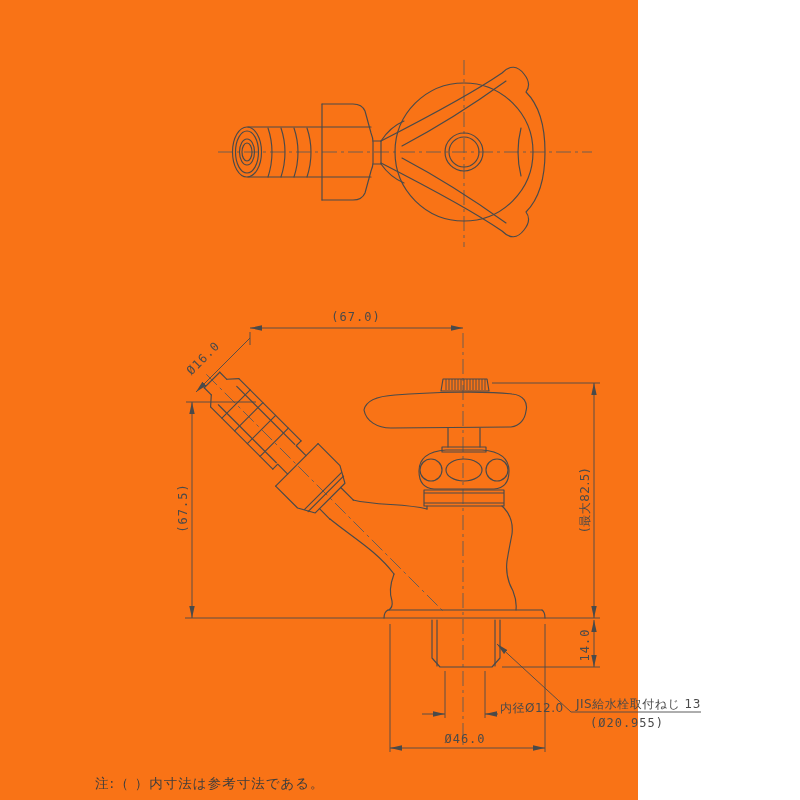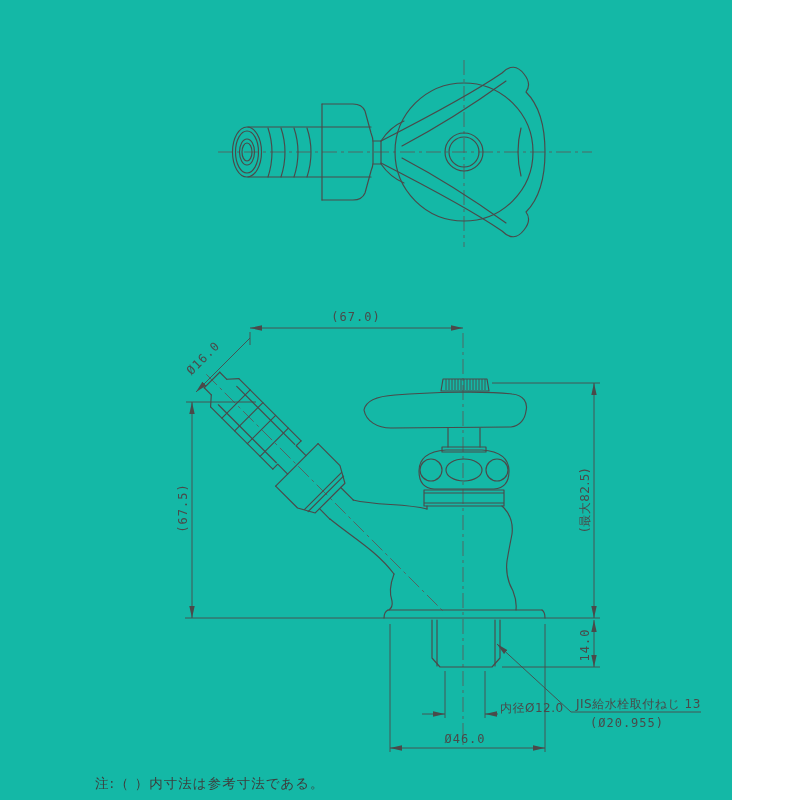--- a/index.html
+++ b/index.html
@@ -2,21 +2,21 @@
 <html><head>
 <meta charset="utf-8">
 <style>
   html, body {
     margin: 0; padding: 0;
     width: 800px; height: 800px;
     background: #ffffff;
     font-family: "DejaVu Sans", sans-serif;
     overflow: hidden;
   }
-  .page { position: relative; width: 732px; height: 800px; background: #14b8a6; }
+  .page { position: relative; width: 638px; height: 800px; background: #f97316; }
   svg { display: block; }
   .ol   { fill: none; stroke: #4a4a4a; stroke-width: 1.15; stroke-linecap: round; stroke-linejoin: round; }
   .thin { fill: none; stroke: #4a4a4a; stroke-width: 0.9; }
   .cl   { fill: none; stroke: #5a5a5a; stroke-width: 0.85; stroke-dasharray: 15 4 3 4; }
   .dim  { fill: none; stroke: #4a4a4a; stroke-width: 0.9; }
   text.dt {
     font-family: "DejaVu Sans Mono", "DejaVu Sans", monospace;
     font-size: 12px;
     fill: #4a4a4a;
     letter-spacing: 1px;

